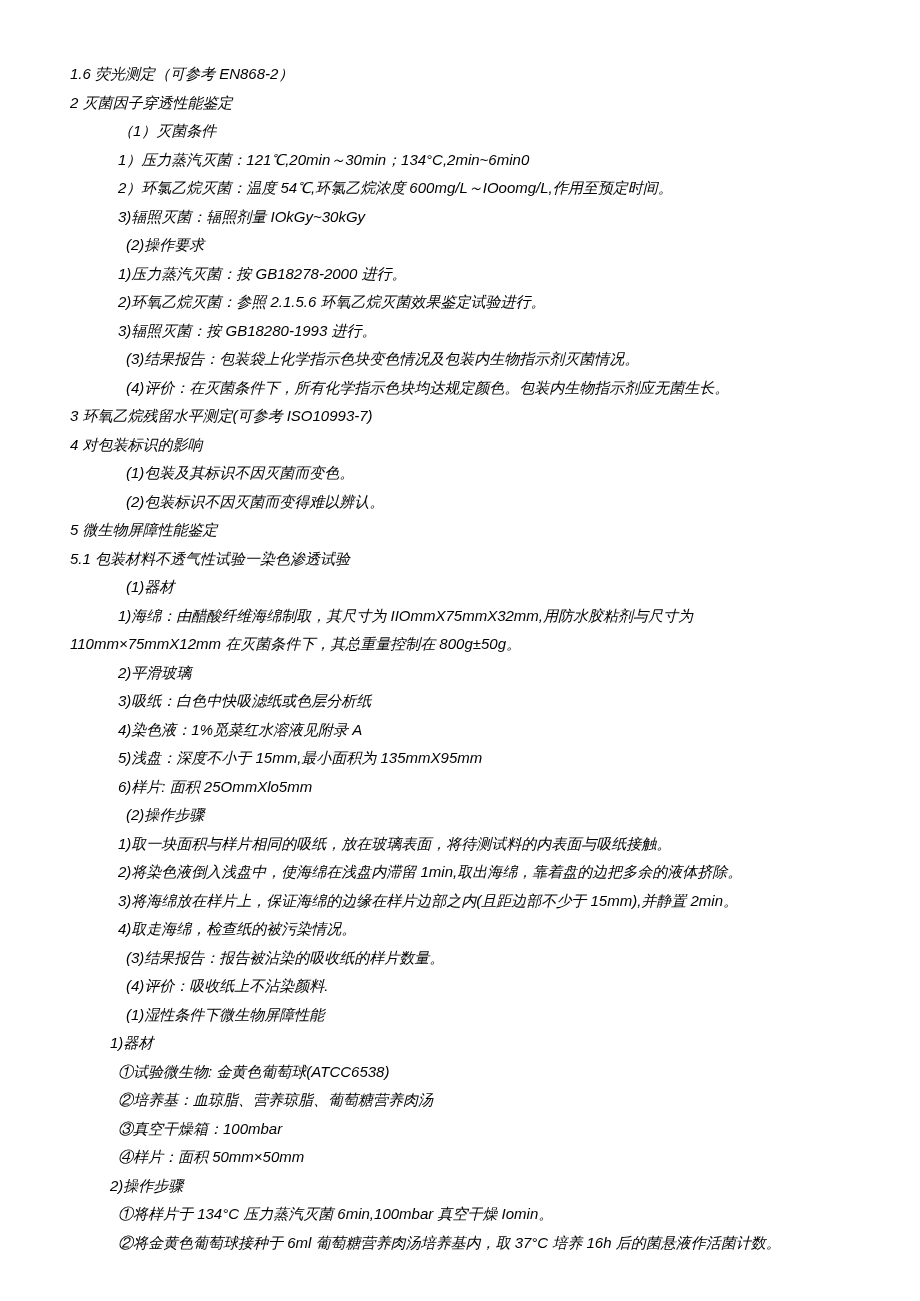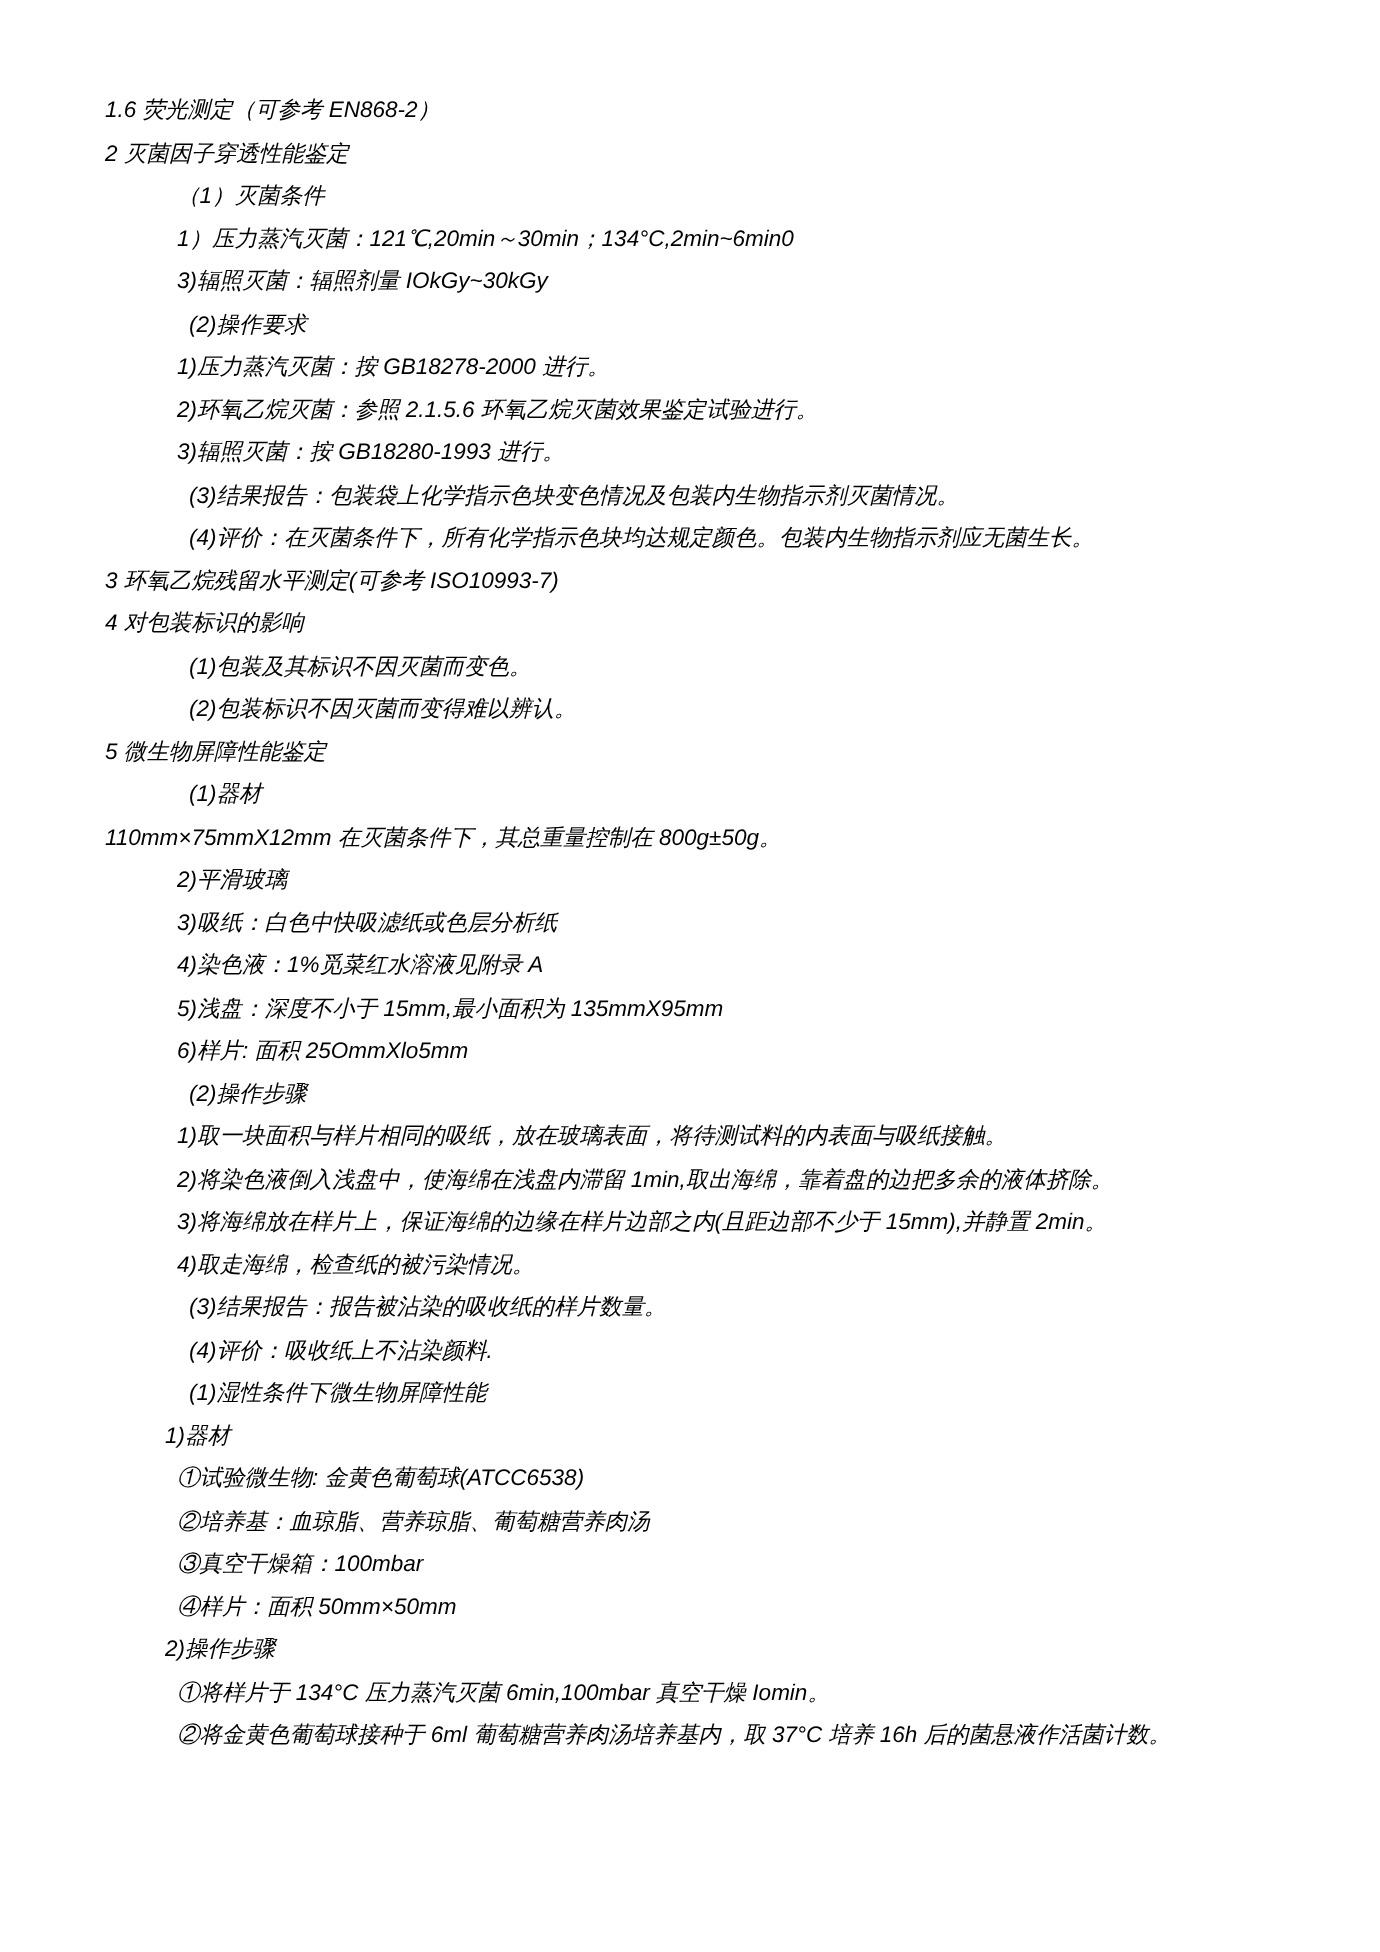--- a/index.html
+++ b/index.html
@@ -23,33 +23,36 @@
   .ind3 { padding-left: 40px; }
 </style>
 </head>
 <body>
 
 <div id="doc">
     <div class="line ind0">1.6 荧光测定（可参考 EN868-2）</div>
     <div class="line ind0">2 灭菌因子穿透性能鉴定</div>
     <div class="line ind1">（1）灭菌条件</div>
     <div class="line ind1">1）压力蒸汽灭菌：121℃,20min～30min；134°C,2min~6min0</div>
+    <div class="line ind1">2）环氯乙烷灭菌：温度 54℃,环氯乙烷浓度 600mg/L～IOoomg/L,作用至预定时间。</div>
     <div class="line ind1">3)辐照灭菌：辐照剂量 IOkGy~30kGy</div>
     <div class="line ind2">(2)操作要求</div>
     <div class="line ind1">1)压力蒸汽灭菌：按 GB18278-2000 进行。</div>
     <div class="line ind1">2)环氧乙烷灭菌：参照 2.1.5.6 环氧乙烷灭菌效果鉴定试验进行。</div>
     <div class="line ind1">3)辐照灭菌：按 GB18280-1993 进行。</div>
     <div class="line ind2">(3)结果报告：包装袋上化学指示色块变色情况及包装内生物指示剂灭菌情况。</div>
     <div class="line ind2">(4)评价：在灭菌条件下，所有化学指示色块均达规定颜色。包装内生物指示剂应无菌生长。</div>
     <div class="line ind0">3 环氧乙烷残留水平测定(可参考 ISO10993-7)</div>
     <div class="line ind0">4 对包装标识的影响</div>
     <div class="line ind2">(1)包装及其标识不因灭菌而变色。</div>
     <div class="line ind2">(2)包装标识不因灭菌而变得难以辨认。</div>
     <div class="line ind0">5 微生物屏障性能鉴定</div>
+    <div class="line ind0">5.1 包装材料不透气性试验一染色渗透试验</div>
     <div class="line ind2">(1)器材</div>
+    <div class="line ind1">1)海绵：由醋酸纤维海绵制取，其尺寸为 IIOmmX75mmX32mm,用防水胶粘剂与尺寸为</div>
     <div class="line ind0">110mm×75mmX12mm 在灭菌条件下，其总重量控制在 800g±50g。</div>
     <div class="line ind1">2)平滑玻璃</div>
     <div class="line ind1">3)吸纸：白色中快吸滤纸或色层分析纸</div>
     <div class="line ind1">4)染色液：1%觅菜红水溶液见附录 A</div>
     <div class="line ind1">5)浅盘：深度不小于 15mm,最小面积为 135mmX95mm</div>
     <div class="line ind1">6)样片: 面积 25OmmXlo5mm</div>
     <div class="line ind2">(2)操作步骤</div>
     <div class="line ind1">1)取一块面积与样片相同的吸纸，放在玻璃表面，将待测试料的内表面与吸纸接触。</div>
     <div class="line ind1">2)将染色液倒入浅盘中，使海绵在浅盘内滞留 1min,取出海绵，靠着盘的边把多余的液体挤除。</div>
     <div class="line ind1">3)将海绵放在样片上，保证海绵的边缘在样片边部之内(且距边部不少于 15mm),并静置 2min。</div>

